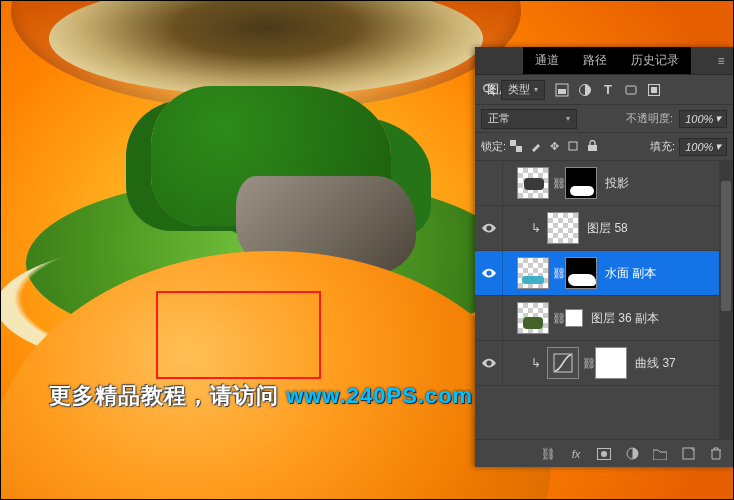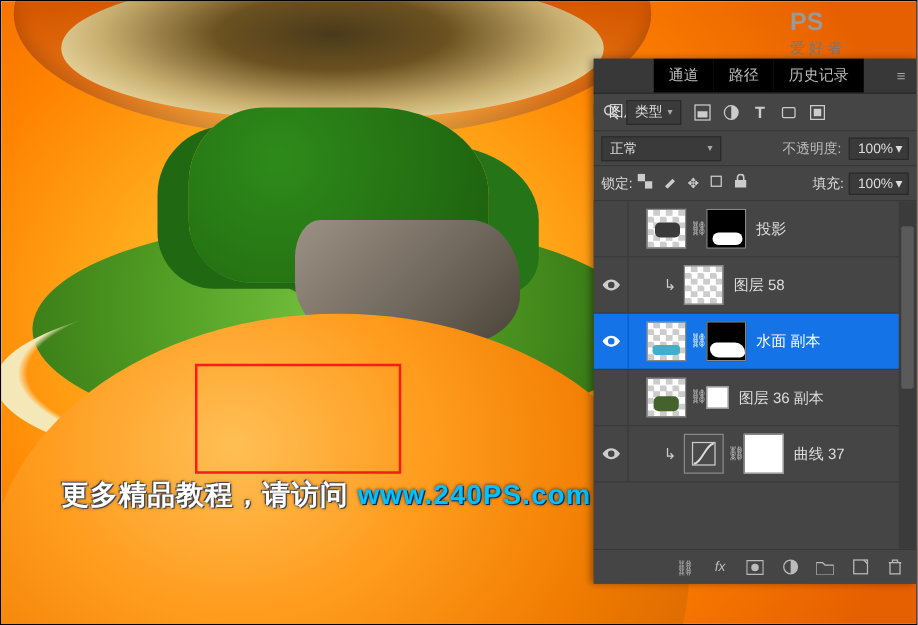--- a/index.html
+++ b/index.html
@@ -128,21 +128,21 @@
     .select .caret{font-size:8px;color:#aaa;}
     .type-icons{display:flex; gap:9px; margin-left:6px;}
     .t-ico{width:14px;height:14px;color:#ccc;display:flex;align-items:center;justify-content:center;}
     .blend-row{
       display:flex; align-items:center; padding:4px 6px; height:28px; gap:6px;
       border-bottom:1px solid #383838;
     }
     .blend-row .label{color:#bbb; font-size:11px;}
     .pct{
       background:#3a3a3a;border:1px solid #2a2a2a;color:#ddd;height:18px;
-      padding:0 4px;font-size:11px;display:flex;align-items:center;gap:2px;min-width:48px;justify-content:flex-end;
+      padding:0 4px;font-size:11px;display:flex;align-items:center;gap:2px;min-width:48px;justify-content:center;font-style:italic;
     }
     .lock-row{
       display:flex; align-items:center; padding:4px 6px; height:28px; gap:4px;
       border-bottom:1px solid #383838; font-size:11px;
     }
     .lock-icons{display:flex;gap:8px;align-items:center;}
     .lock-icons .li{color:#ccc;}
     .layers{flex:1;overflow:hidden;background:#454545; position:relative;}
     .scrollbar{position:absolute;right:0;top:0;width:14px;height:100%;background:#3b3b3b;}
     .scrollbar .thumb{position:absolute;right:2px;top:20px;width:10px;height:130px;background:#5a5a5a;border-radius:2px;}
@@ -186,25 +186,20 @@
   <div class="island"></div>
   <div class="trees"></div>
   <div class="rocks"></div>
   <div class="water"></div>
   <div class="orange-rim"></div>
   <div class="orange-bottom"></div>
   <div class="selection-box"></div>
 
   <div class="wm-line">
     <span class="wm-text">更多精品教程，请访问 </span><span class="wm-url">www.240PS.com</span>
-  </div>
-  <div class="wm-corner">
-    <span>PS</span>
-    <span class="sub">爱好者</span>
-    <span class="hz">www.psahz.com</span>
   </div>
 </div>
 
 <div class="panel">
   <div class="tabs">
     <div class="tab active">图层</div>
     <div class="tab">通道</div>
     <div class="tab">路径</div>
     <div class="tab">历史记录</div>
     <div class="menu">≡</div>

